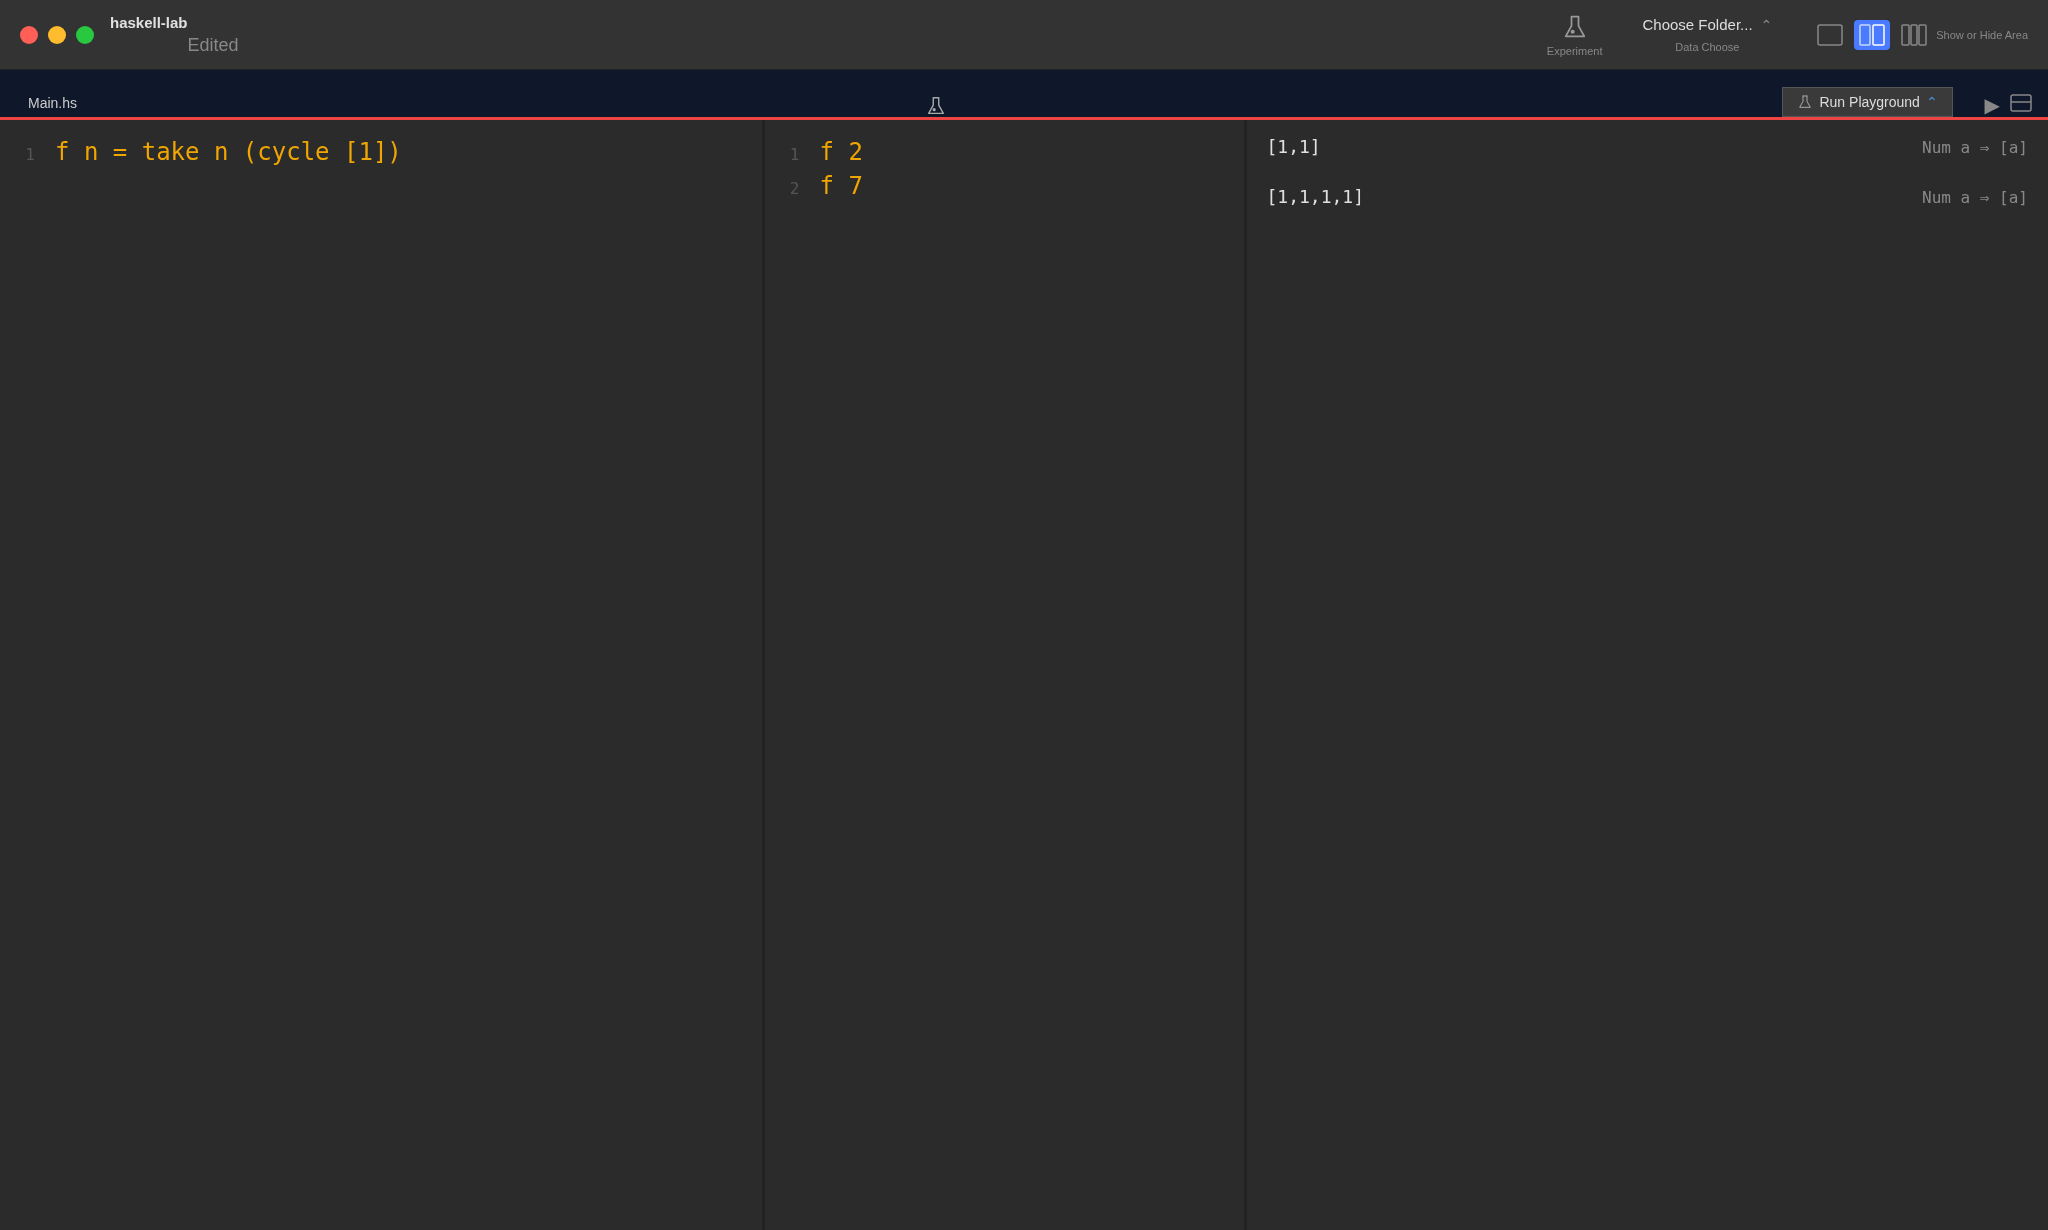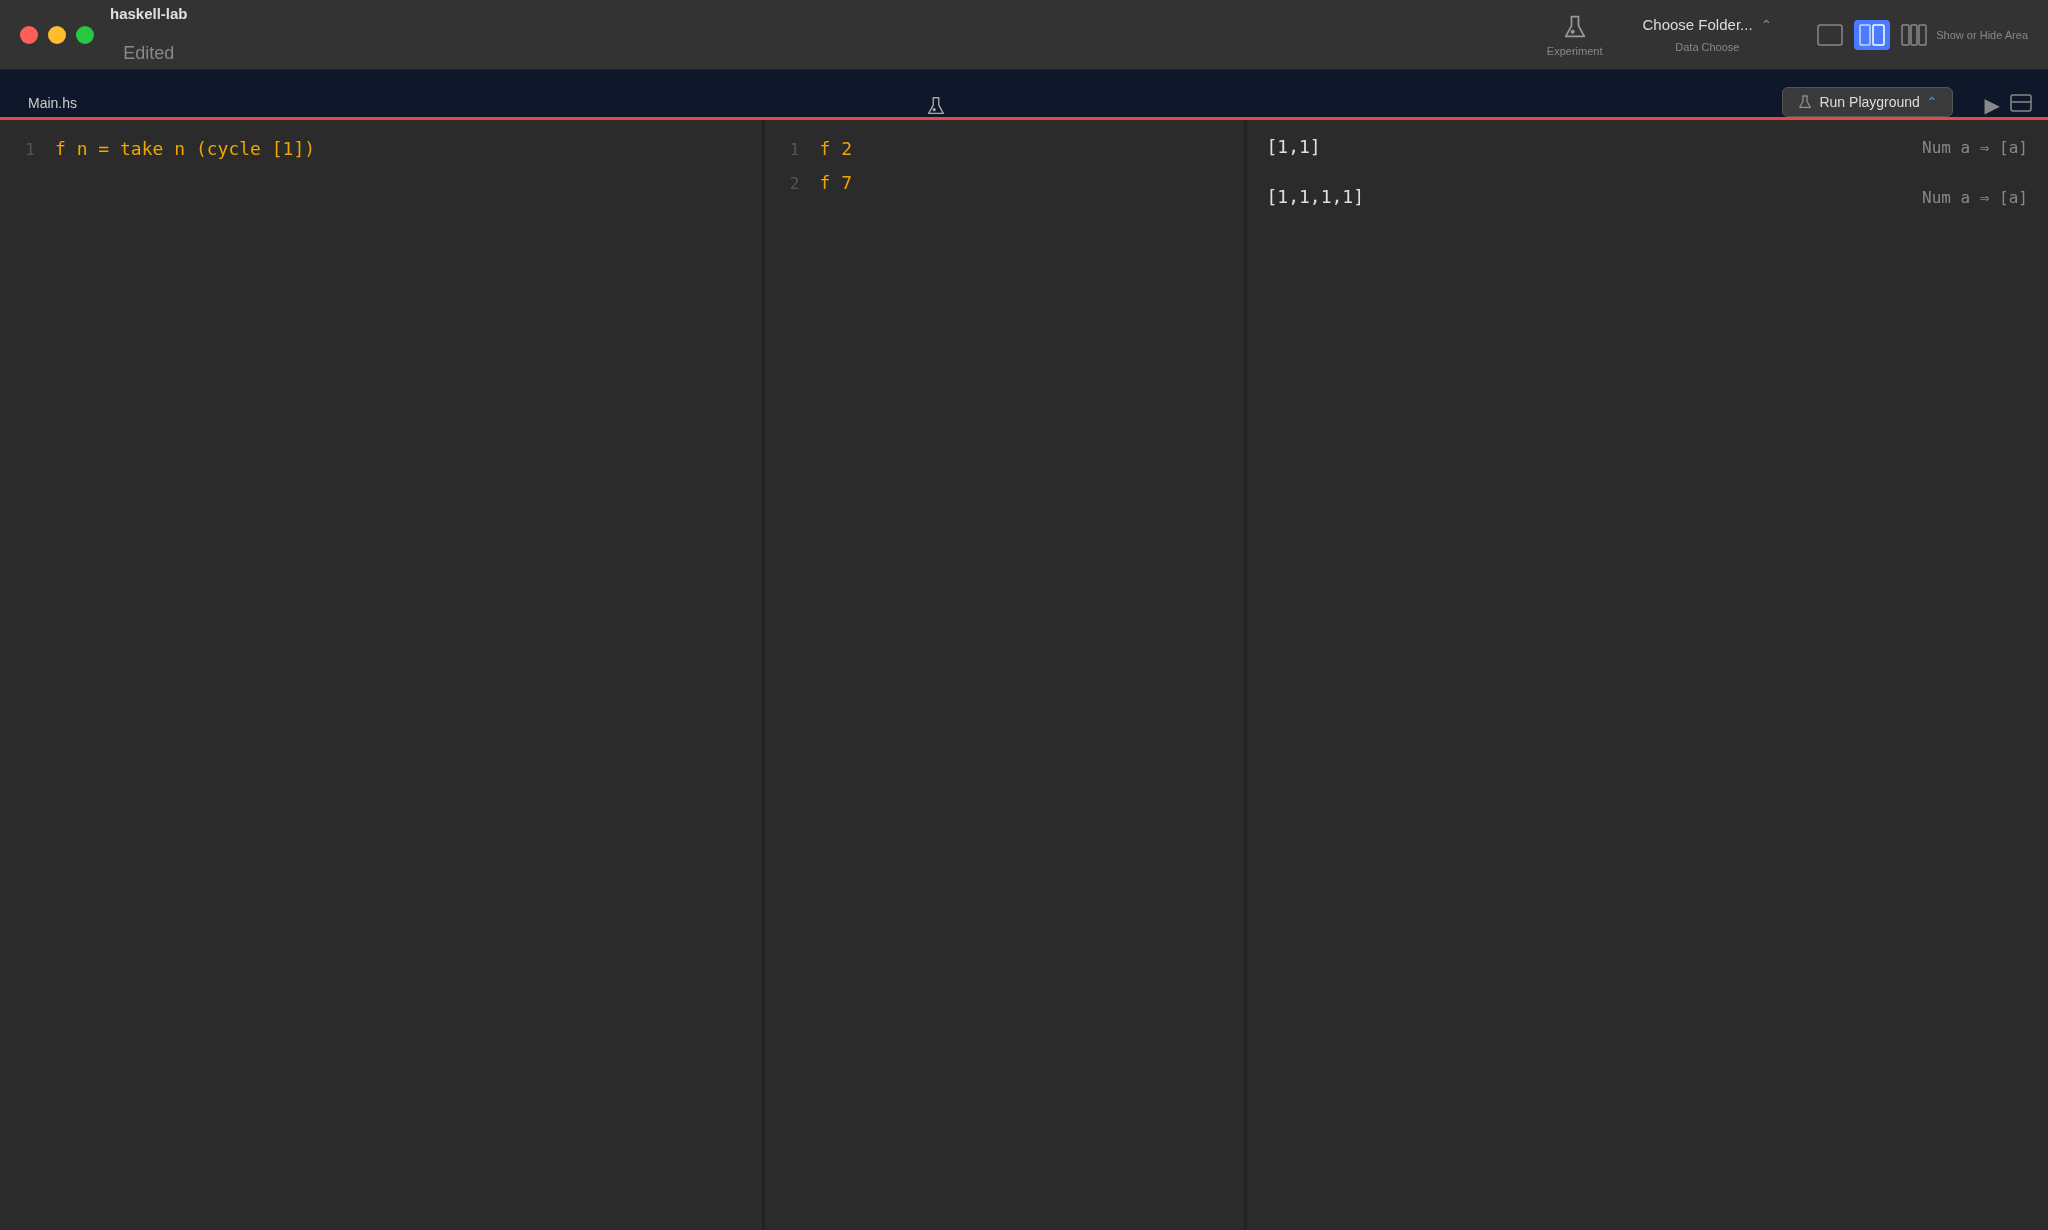--- a/index.html
+++ b/index.html
@@ -36,21 +36,21 @@
       height: 18px;
       border-radius: 50%;
     }
 
     .tl-red { background: #ff5f57; }
     .tl-yellow { background: #febc2e; }
     .tl-green { background: #28c840; }
 
     .app-title {
       display: flex;
-      flex-direction: column;
+      flex-direction: row;
       text-align: center;
     }
 
     .app-title-name {
       font-size: 15px;
       font-weight: 600;
       color: #e0e0e0;
     }
 
     .app-title-sub {
@@ -142,21 +142,21 @@
       cursor: pointer;
     }
 
     .playground-btn {
       margin-left: auto;
       display: flex;
       align-items: center;
       gap: 6px;
       background: #3a3a3a;
       border: 1px solid #555;
-      border-radius: 6px;
+      border-radius: 0;
       padding: 6px 14px;
       color: #ddd;
       font-size: 14px;
       cursor: pointer;
     }
 
     .tabbar-right {
       display: flex;
       align-items: center;
       gap: 10px;
@@ -206,21 +206,21 @@
       text-align: right;
       padding-right: 20px;
       color: #555;
       font-size: 16px;
       font-family: 'SF Mono', 'Menlo', 'Monaco', monospace;
       flex-shrink: 0;
     }
 
     .line-code {
       font-family: 'SF Mono', 'Menlo', 'Monaco', monospace;
-      font-size: 18px;
+      font-size: 24px;
       color: #f0a500;
     }
 
     
     .divider {
       width: 2px;
       background: #222;
     }
 
     

